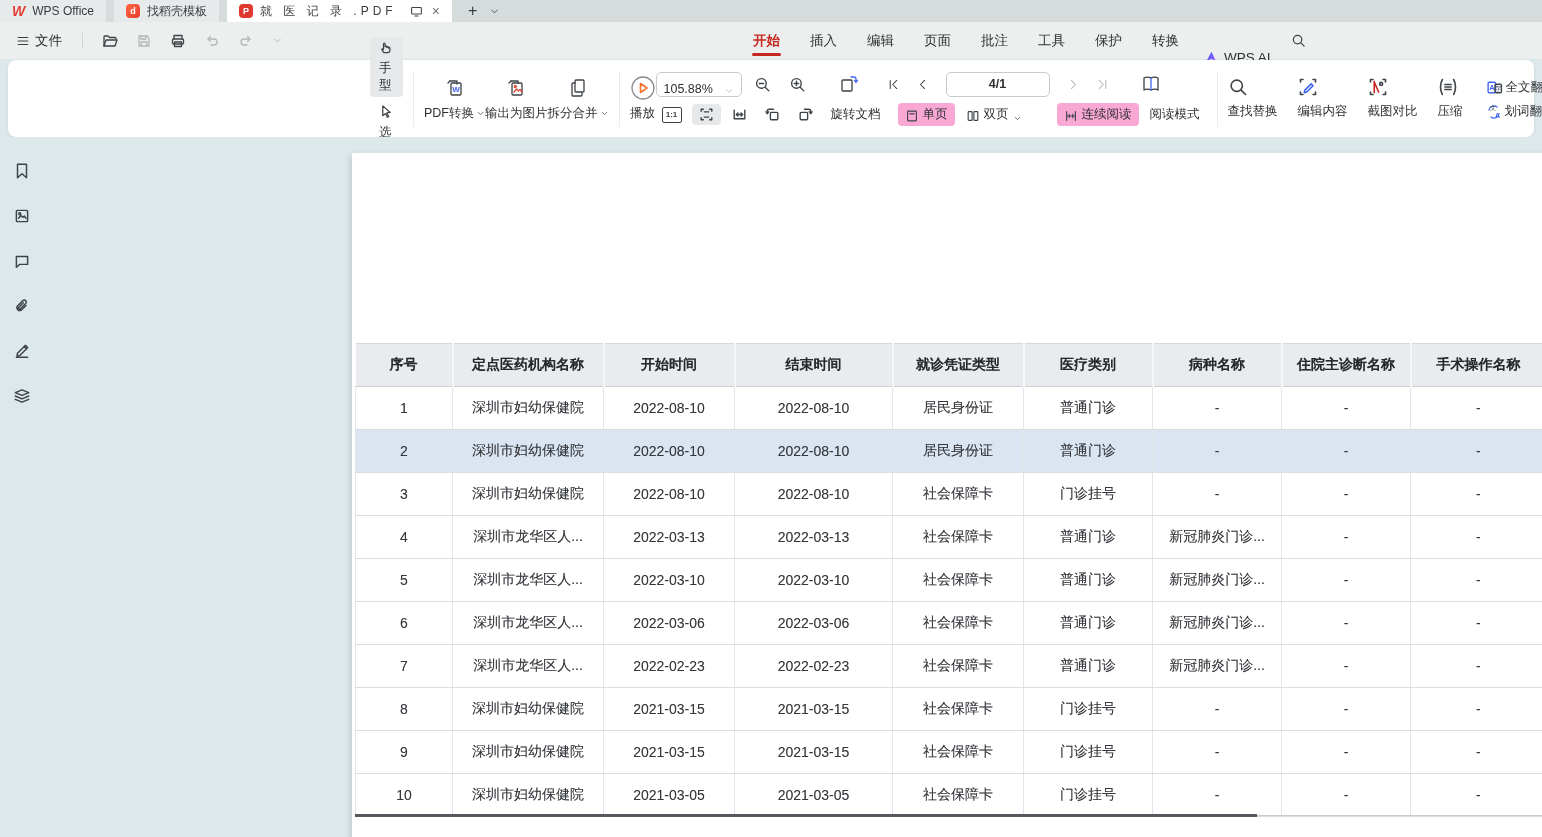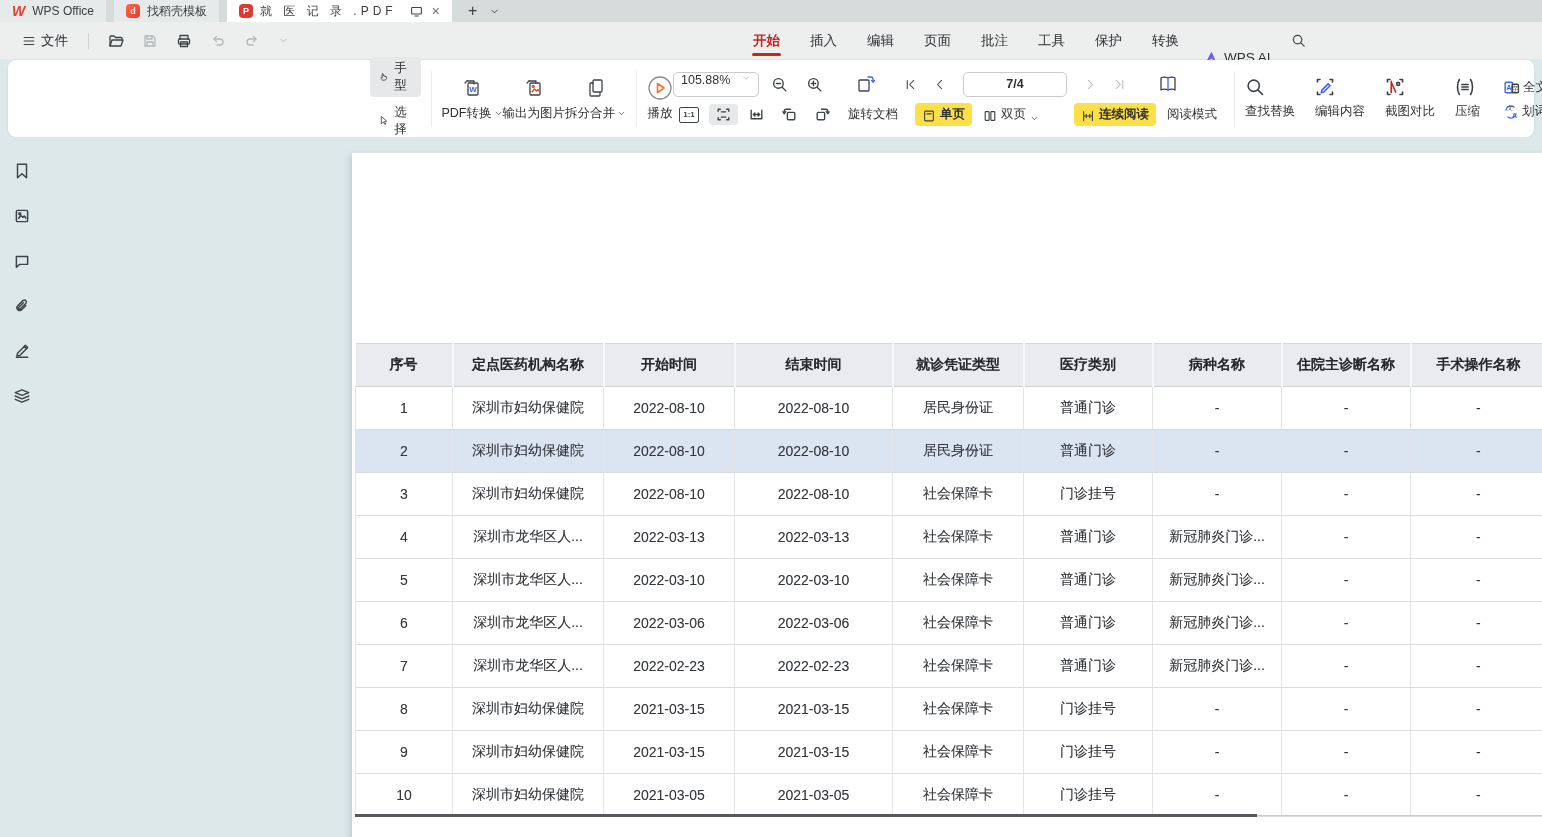--- a/index.html
+++ b/index.html
@@ -21,48 +21,48 @@
   .docer-bg { background:linear-gradient(135deg,#ff6a45,#e8392c); }
   .pdf-bg { background:#e03a30; }
   .tab-title { letter-spacing:4px; }
   .tab-mini { color:#7d8184; font-size:13px; margin-left:6px; }
   .tab-close { color:#6f7376; font-size:14px; margin-left:2px; }
   .newtab { font-size:16px; color:#3a3d3f; display:flex; align-items:center; padding:0 8px; }
   .tab-chevron { display:flex; align-items:center; padding:0 4px; }
 
   
   .menurow { position:absolute; top:22px; left:0; right:0; height:37px; background:#edefef; display:flex; align-items:center; }
-  .qb { display:flex; align-items:center; gap:8px; padding-left:16px; }
+  .qb { display:flex; align-items:center; gap:8px; padding-left:10px; }
   .filebtn { display:flex; align-items:center; gap:5px; font-size:13.5px; color:#2e3033; padding:3px 6px; border-radius:4px; }
   .qbsep { width:1px; height:16px; background:#cfd3d3; margin:0 6px; }
   .qbic { padding:3px 5px; border-radius:4px; display:flex; align-items:center; }
   .menus { position:absolute; left:738px; top:0; height:37px; display:flex; align-items:center; gap:0; }
   .menu-item { font-size:13.5px; color:#2e3033; padding:0 15px; height:37px; display:flex; align-items:center; position:relative; }
   .menu-item.active { color:#c5261f; font-weight:bold; }
   .menu-item.active::after { content:""; position:absolute; left:14px; right:14px; bottom:3px; height:3px; background:#c5261f; border-radius:2px; }
   .wpsai { display:flex; align-items:center; gap:5px; font-size:13.5px; padding:0 10px;margin-top:33px; }
   .menusearch { padding:0 10px; display:flex; align-items:center; }
 
   
   .toolbar { position:absolute; top:60px; left:8px; right:8px; height:77px; background:#ffffff; border-radius:8px; box-shadow:0 1px 3px rgba(40,60,70,.10); display:flex; align-items:center; }
   .tb-spacer { width:362px; flex:none; }
   .vsep { width:1px; height:56px; background:#ececee; margin:0 10px; flex:none; }
   .modecol { display:flex; flex-direction:column; gap:4px; }
-  .modebtn { display:flex; align-items:center; gap:5px; font-size:12.5px; padding:3px 9px; border-radius:4px; }
+  .modebtn { display:flex; align-items:center; gap:5px; font-size:12.5px; padding:3px 9px; border-radius:4px;flex-direction:column; }
   .modebtn.active { background:#e7e8ea; }
   .bigbtn { width:72px; display:flex; flex-direction:column; align-items:center; gap:5px; font-size:12.5px; color:#2e3033; }
   .bigbtn .lbl { display:flex; align-items:center; gap:2px; white-space:nowrap; }
   .cluster { display:flex; flex-direction:column; gap:6px; }
   .crow { display:flex; align-items:center; }
   .playcol { width:52px; display:flex; flex-direction:column; align-items:center; gap:4px; font-size:12.5px; }
-  .zoombox { width:86px; height:25px; border:1px solid #c7cbce; border-radius:5px; display:flex; align-items:flex-start; justify-content:space-between; padding:0 7px; font-size:12.5px; background:#fff; }
+  .zoombox { width:86px; height:25px; border:1px solid #c7cbce; border-radius:5px; display:flex; align-items:flex-end; justify-content:space-between; padding:0 7px; font-size:12.5px; background:#fff; }
   .pagebox { width:104px; height:25px; border:1px solid #c7cbce; border-radius:5px; display:flex; align-items:center; justify-content:center; font-size:12.5px; font-weight:bold; background:#fff; margin:0 6px; }
   .navic { padding:0 5px; display:flex; align-items:center; }
   .tsmall { display:flex; align-items:flex-end; gap:4px; font-size:12.5px; padding:3px 7px; border-radius:4px; white-space:nowrap; }
-  .tsmall.active { background:#fde047;font-weight:bold; }
+  .tsmall.active { background:#f9a8d4; }
   .iconpad { padding:2px 6px; display:flex; align-items:center; border-radius:4px; }
   .iconpad.active { background:#e7e8ea; }
   .rgrid { display:flex; flex-direction:column; gap:6px; }
   .rgrid .crow { gap:0; }
   .rcol { width:70px; display:flex; justify-content:flex-start; }
   .rcol.narrow { width:48px; }
   .rcol.wide { width:100px; justify-content:flex-start; }
   .rlabel { font-size:12.5px; white-space:nowrap; display:flex; align-items:center; gap:3px; }
   .one2one { width:20px; height:16px; border:1.2px solid #3e4347; border-radius:2px; font-size:8px; display:flex; align-items:center; justify-content:center; color:#3e4347; font-weight:bold; }
 
@@ -292,21 +292,21 @@
         <svg class="ic" width="13" height="13" viewBox="0 0 16 16">
             <path d="M4 3v10M12 3L7 8l5 5"></path>
           </svg>
       </div>
       <div class="navic">
         <svg class="ic" width="13" height="13" viewBox="0 0 16 16">
             <path d="M10.5 3L5.5 8l5 5"></path>
           </svg>
       </div>
       <div class="pagebox">
-        <span>7/4</span>
+        <span>4/1</span>
       </div>
       <div class="navic">
         <svg class="ic dim" width="13" height="13" viewBox="0 0 16 16">
             <path d="M5.5 3l5 5-5 5"></path>
           </svg>
       </div>
       <div class="navic">
         <svg class="ic dim" width="13" height="13" viewBox="0 0 16 16">
             <path d="M12 3v10M4 3l5 5-5 5"></path>
           </svg>

